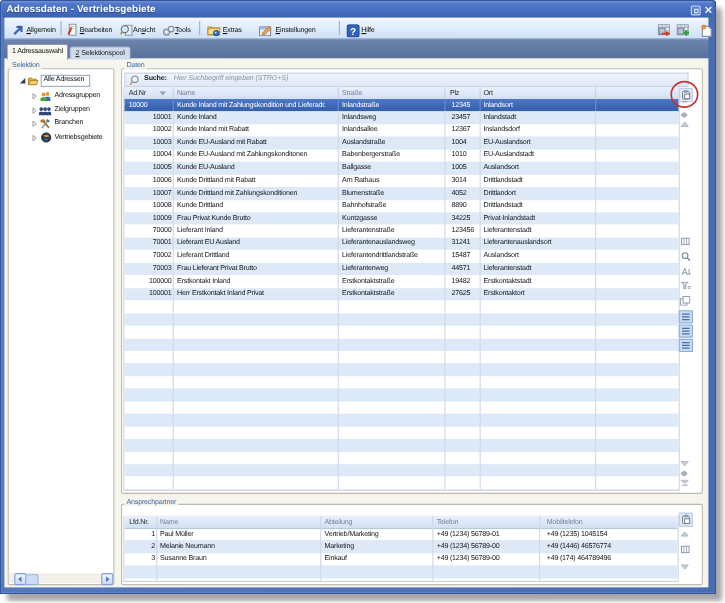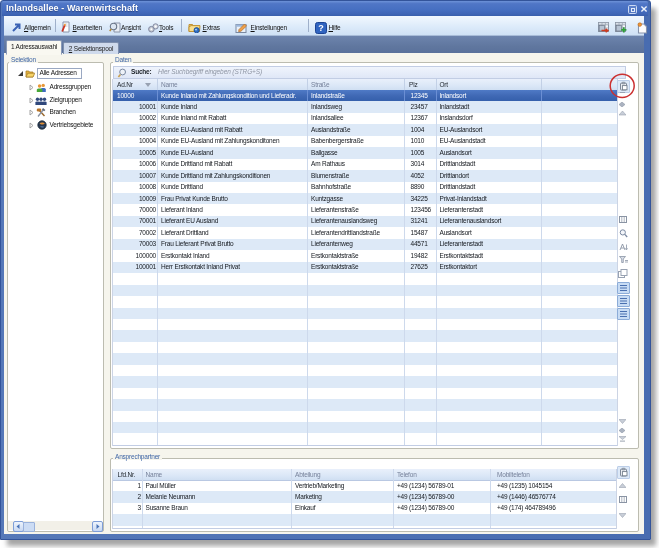--- a/index.html
+++ b/index.html
@@ -43,21 +43,21 @@
   .stripe{background:#dde9f7;}
   .colsep{position:absolute;top:0;bottom:0;width:1px;background:#cdd9ec;}
   .selrow{background:linear-gradient(#4f7ac6 0%,#3f68b4 55%,#3560ac 100%);color:#fff;border-bottom:1px solid #2c4e93;}
   svg{display:block;}
 </style>
 </head>
 <body>
 <div id="page">
   <div class="abs" id="frame"></div>
   <div class="abs" id="titlebar"></div>
-  <div class="abs" id="titletext">Inlandsallee - Warenwirtschaft</div>
+  <div class="abs" id="titletext">Adressdaten - Vertriebsgebiete</div>
 
   <div class="abs" style="left:628px;top:5px;width:7px;height:7px;border:1px solid #ccdaf4;border-radius:1.5px;background:rgba(255,255,255,.10);">
     <div class="abs" style="left:1.5px;top:1.5px;width:2.5px;height:2.5px;border:1px solid #e4ecfa;"></div>
   </div>
   <svg class="abs" style="left:640px;top:5px;" width="8" height="8" viewBox="0 0 8 8">
     <path d="M1.4 1.4 L6.6 6.6 M6.6 1.4 L1.4 6.6" stroke="#eef3fb" stroke-width="1.4"></path>
   </svg>
   <div class="abs" id="menubar"></div>
   <div class="abs" id="tabstrip"></div>
   <div class="abs" id="content"></div>

